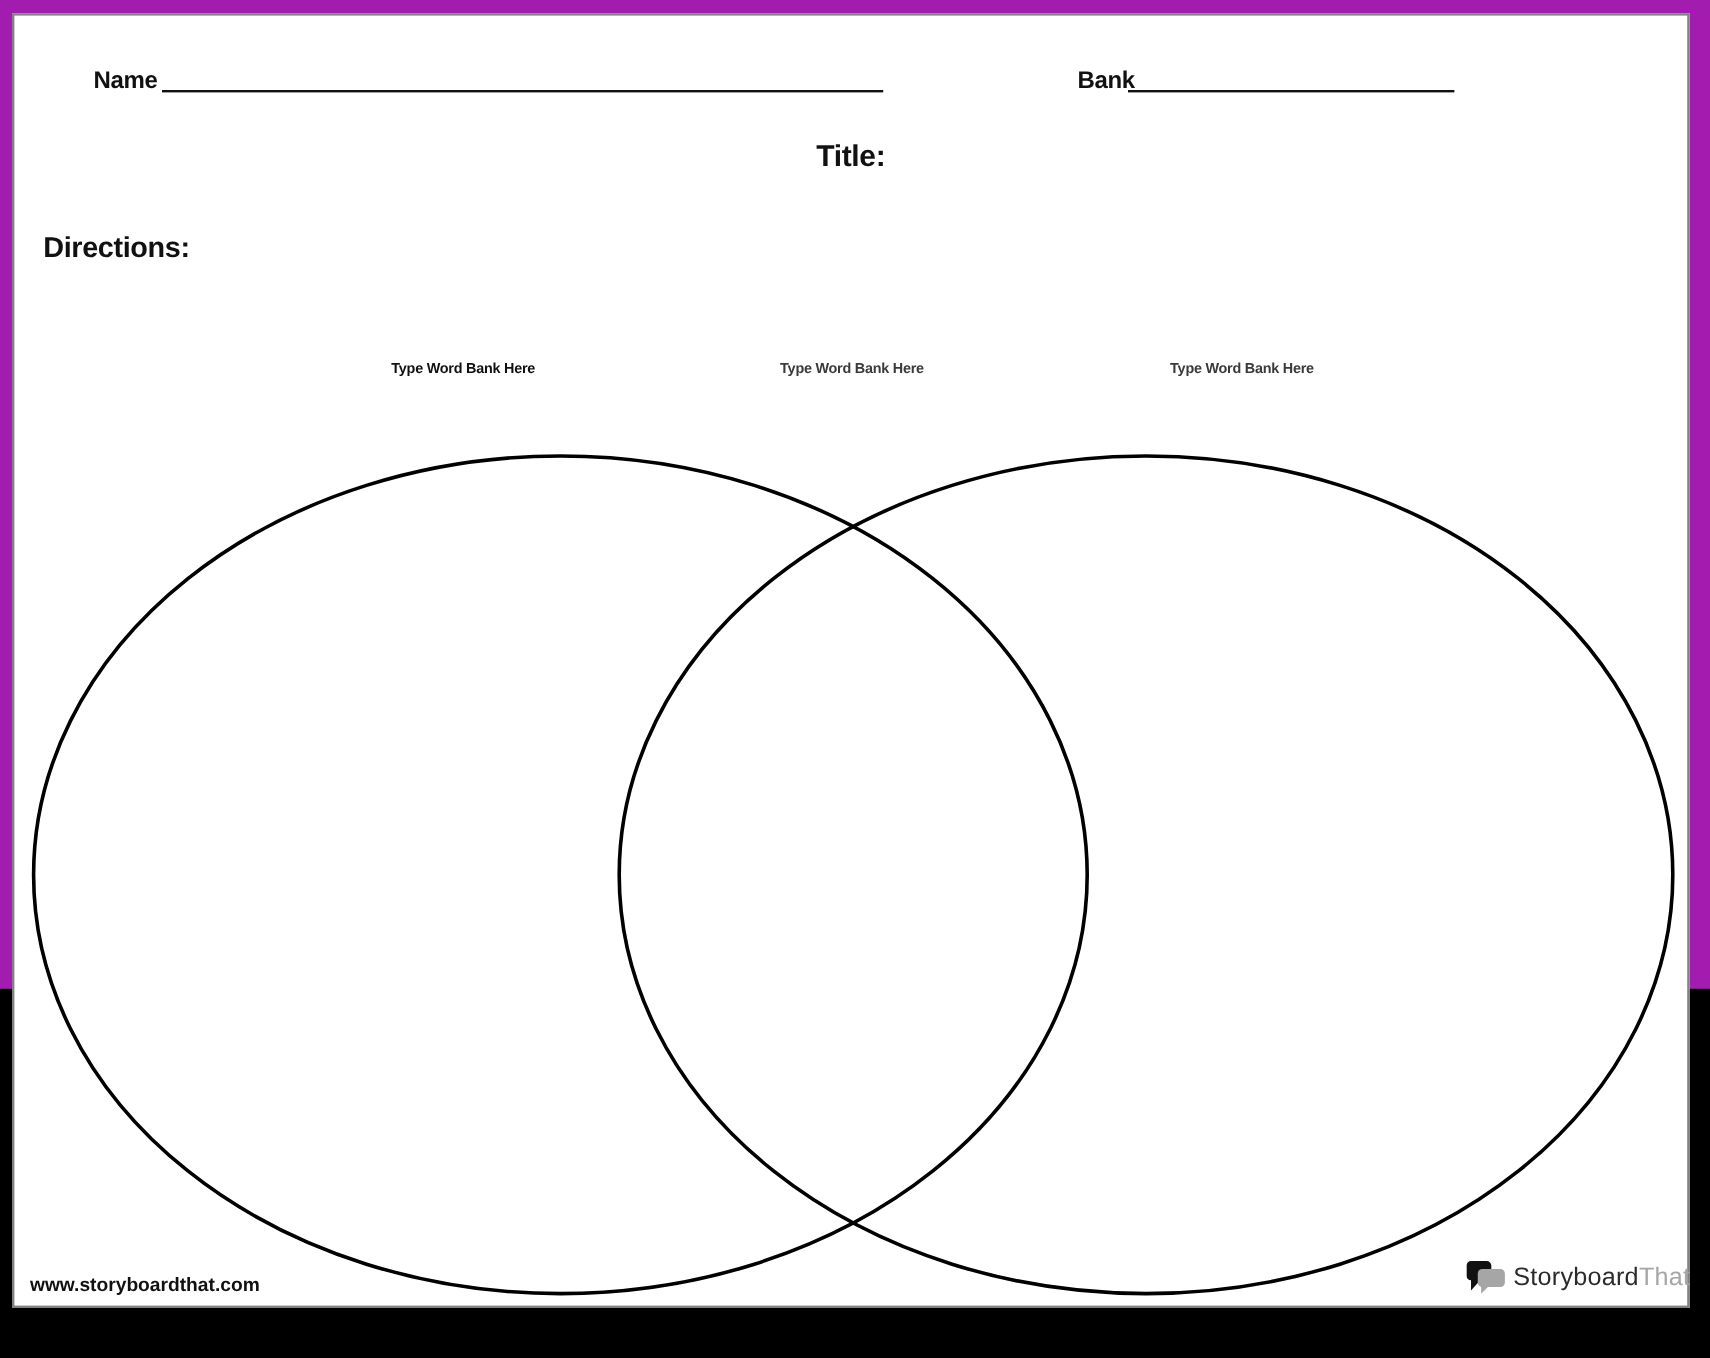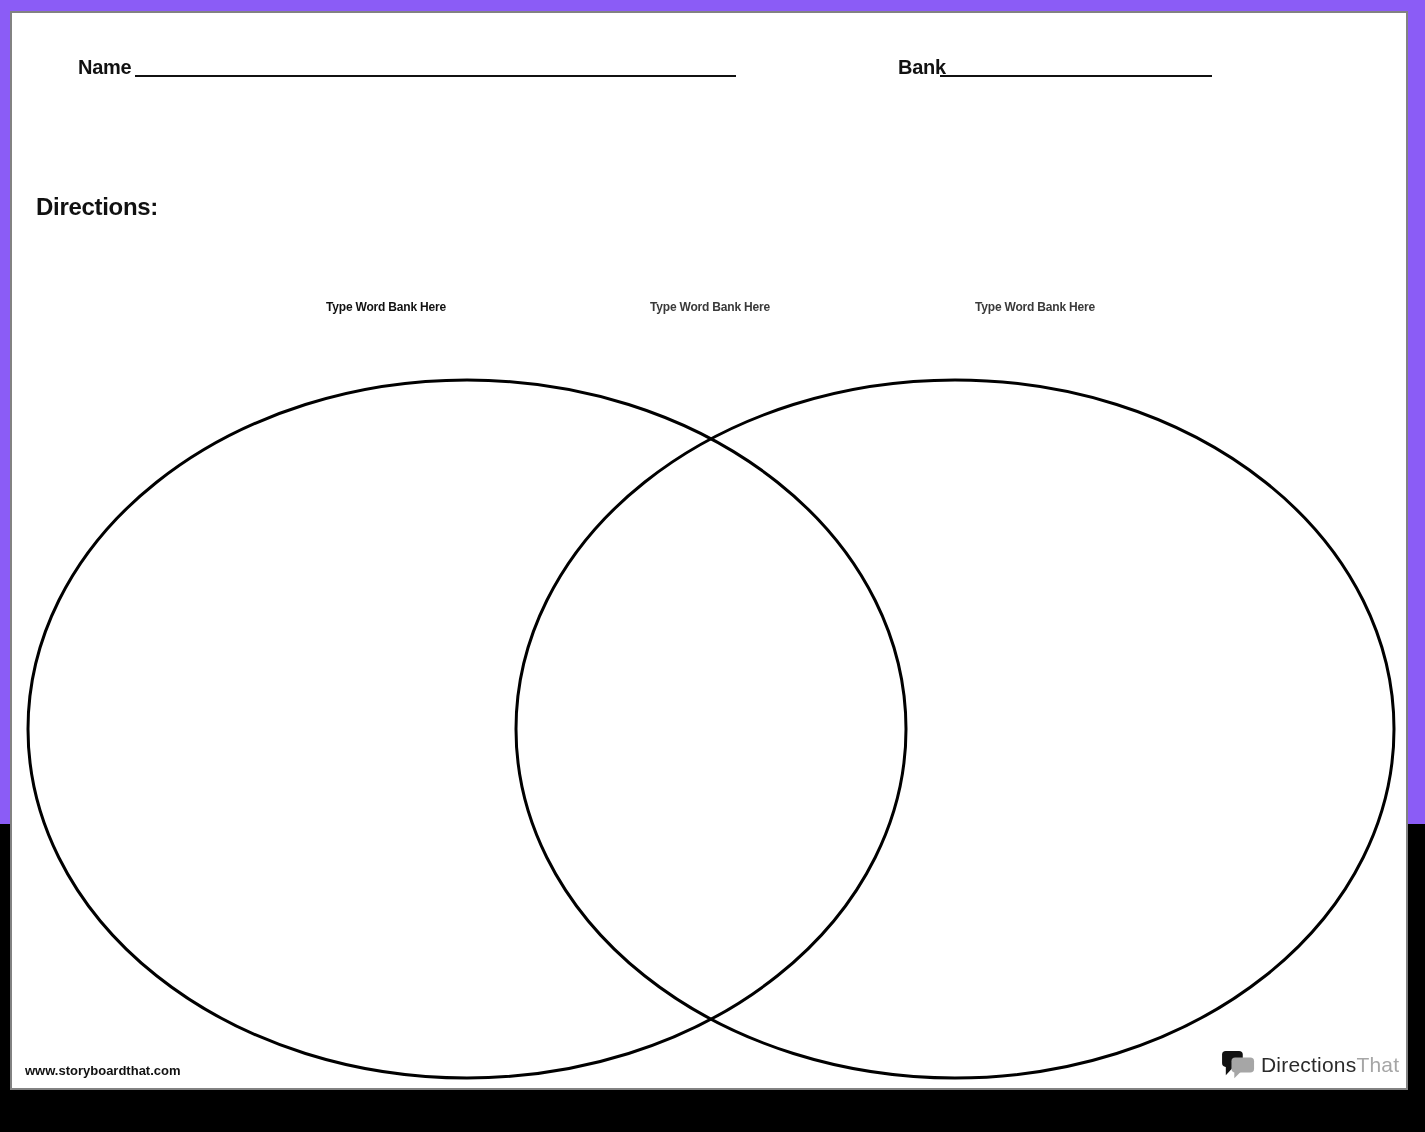--- a/index.html
+++ b/index.html
@@ -5,21 +5,21 @@
   html, body { margin: 0; padding: 0; }
   body {
     width: 1425px; height: 1132px;
     background: #000;
     font-family: "Liberation Sans", "DejaVu Sans", sans-serif;
     overflow: hidden;
   }
   #screen {
     position: relative;
     width: 1425px; height: 824px;
-    background: #8b5cf6;
+    background: #a21caf;
   }
   .page {
     position: absolute;
     left: 10px; top: 11px;
     width: 1394px; height: 1075px;
     background: #fff;
     border: 2px solid #828282;
   }
   .lbl {
     position: absolute;
@@ -60,21 +60,21 @@
   .venn {
     position: absolute;
     left: 0; top: 0;
     width: 1394px; height: 1075px;
     pointer-events: none;
   }
   .website {
     position: absolute;
     left: 13px; top: 1050px;
     font-weight: 700;
-    font-size: 13px;
+    font-size: 16px;
     font-stretch: condensed;
     color: #111;
   }
   .logo {
     position: absolute;
     left: 1210px; top: 1036px;
     display: flex;
     align-items: center;
     gap: 5px;
   }
@@ -92,20 +92,21 @@
 
 <div id="screen">
   <div class="page">
 
     <span class="lbl name-label">Name</span>
     <div class="uline name-line"></div>
 
     <span class="lbl date-label">Bank</span>
     <div class="uline date-line"></div>
 
+    <div class="lbl title-label">Title:</div>
 
     <div class="lbl directions-label">Directions:</div>
 
     <div class="wb wb-left">Type Word Bank Here</div>
     <div class="wb wb-middle">Type Word Bank Here</div>
     <div class="wb wb-right">Type Word Bank Here</div>
 
     <svg class="venn" viewBox="0 0 1394 1075" xmlns="http://www.w3.org/2000/svg" aria-hidden="true">
       <ellipse cx="455" cy="716" rx="439" ry="349" fill="none" stroke="#000000" stroke-width="3"></ellipse>
       <ellipse cx="943" cy="716" rx="439" ry="349" fill="none" stroke="#000000" stroke-width="3"></ellipse>
@@ -113,17 +114,17 @@
 
     <div class="website">www.storyboardthat.com</div>
 
     <div class="logo">
       <svg width="34" height="32" viewBox="0 0 36 34" xmlns="http://www.w3.org/2000/svg" aria-hidden="true">
         <rect x="0" y="2" width="22" height="17" rx="4" fill="#111"></rect>
         <path d="M4 16 L4 28 L14 17 Z" fill="#111"></path>
         <rect x="10" y="9" width="24" height="16" rx="4" fill="#a6a6a6"></rect>
         <path d="M13 23 L13 31 L21 23 Z" fill="#a6a6a6"></path>
       </svg>
-      <span class="logo-text"><span class="logo-part1">Directions</span><span class="logo-part2">That</span></span>
+      <span class="logo-text"><span class="logo-part1">Storyboard</span><span class="logo-part2">That</span></span>
     </div>
 
   </div>
 </div>
 
 </body></html>

